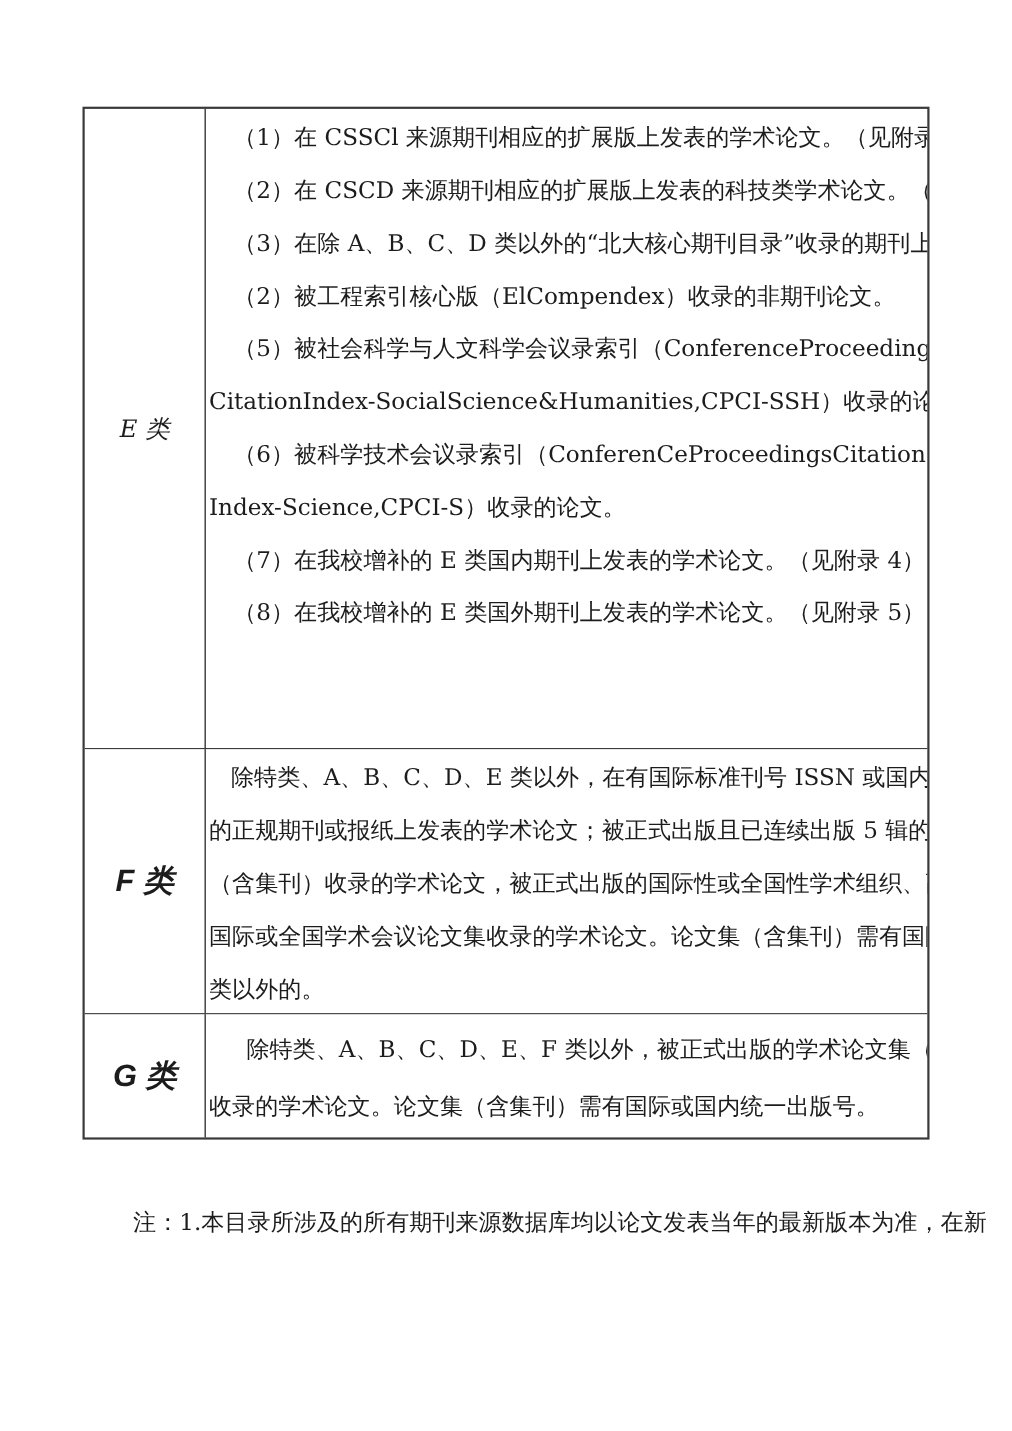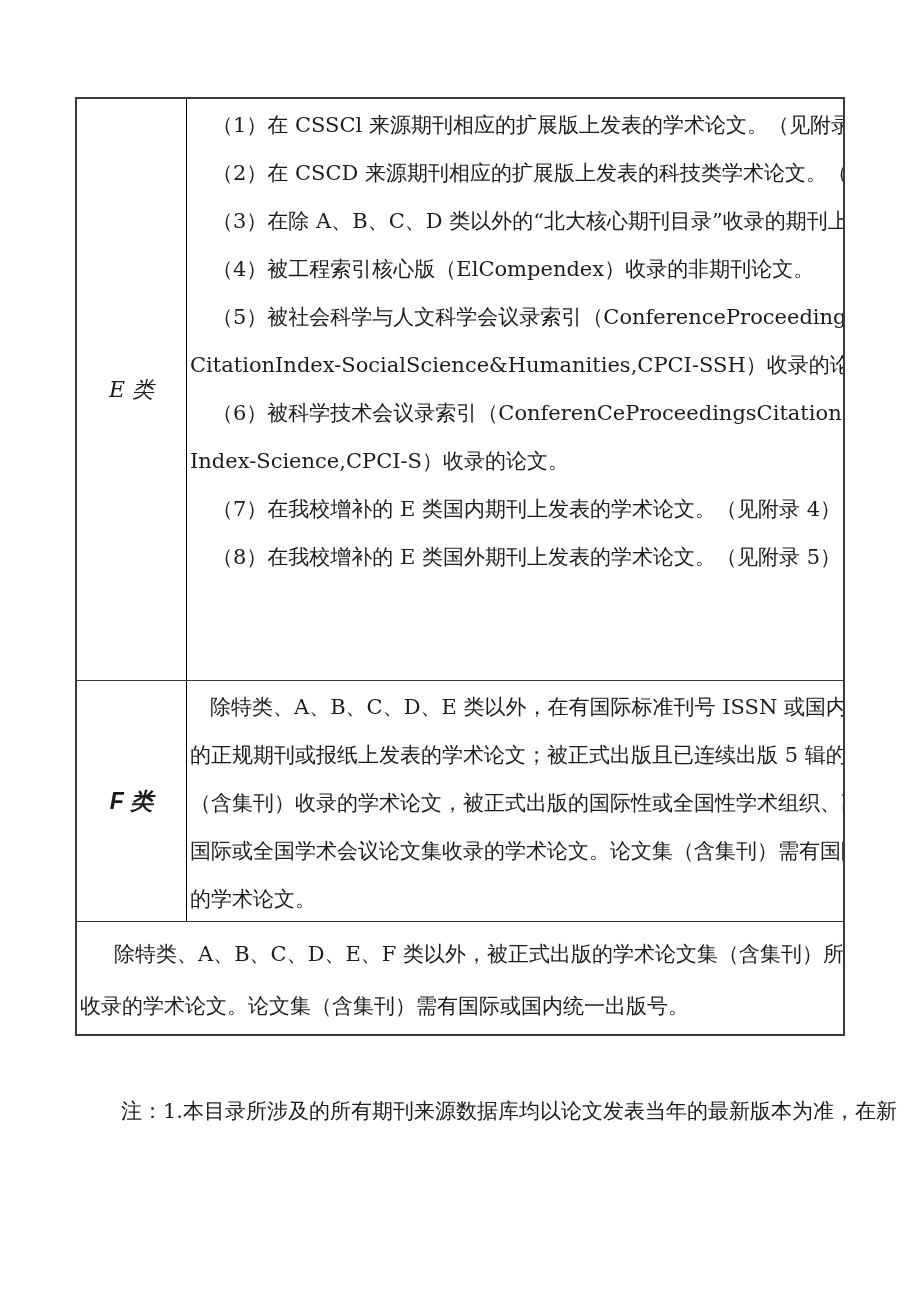--- a/index.html
+++ b/index.html
@@ -48,21 +48,21 @@
     white-space: nowrap;
     font-style: italic;
   }
   .label-serif {
     font-family: "DejaVu Serif", "Liberation Serif", serif;
     font-size: 22px;
     font-weight: 400;
   }
   .label-sans {
     font-family: "Liberation Sans", "DejaVu Sans", sans-serif;
-    font-size: 23px;
+    font-size: 28px;
     font-weight: 600;
   }
   .content-cell {
     flex: 1 1 auto;
     box-sizing: border-box;
     padding: 2px 2px 0 3px;
     overflow: hidden;
   }
   .line {
     font-size: 21px;
@@ -92,42 +92,43 @@
 <div class="page">
 
   <div class="doc-table">
 
     <div class="t-row row-e">
       <div class="label-cell label-serif">E 类</div>
       <div class="content-cell">
         <div class="line indent-item">（1）在 CSSCl 来源期刊相应的扩展版上发表的学术论文。（见附录 6）</div>
         <div class="line indent-item">（2）在 CSCD 来源期刊相应的扩展版上发表的科技类学术论文。（见附录 3）</div>
         <div class="line indent-item">（3）在除 A、B、C、D 类以外的“北大核心期刊目录”收录的期刊上发表</div>
-        <div class="line indent-item">（4）被工程索引核心版（ElCompendex）收录的非期刊论文。</div>
+        <div class="line indent-item">（2）被工程索引核心版（ElCompendex）收录的非期刊论文。</div>
         <div class="line indent-item">（5）被社会科学与人文科学会议录索引（ConferenceProceedings</div>
         <div class="line">CitationIndex-SocialScience&amp;Humanities,CPCI-SSH）收录的论文。</div>
         <div class="line indent-item">（6）被科学技术会议录索引（ConferenCeProceedingsCitation</div>
         <div class="line">Index-Science,CPCI-S）收录的论文。</div>
         <div class="line indent-item">（7）在我校增补的 E 类国内期刊上发表的学术论文。（见附录 4）</div>
         <div class="line indent-item">（8）在我校增补的 E 类国外期刊上发表的学术论文。（见附录 5）</div>
       </div>
     </div>
 
     <div class="t-row row-f">
       <div class="label-cell label-sans">F 类</div>
       <div class="content-cell">
         <div class="line indent-para-f">除特类、A、B、C、D、E 类以外，在有国际标准刊号 ISSN 或国内统一刊号 CN</div>
         <div class="line">的正规期刊或报纸上发表的学术论文；被正式出版且已连续出版 5 辑的学术论文集</div>
         <div class="line">（含集刊）收录的学术论文，被正式出版的国际性或全国性学术组织、高校举办的</div>
         <div class="line">国际或全国学术会议论文集收录的学术论文。论文集（含集刊）需有国际或国内统</div>
-        <div class="line">的学术论文。</div>
+        <div class="line">类以外的。</div>
       </div>
     </div>
 
     <div class="t-row row-g">
+      <div class="label-cell label-sans">G 类</div>
       <div class="content-cell">
         <div class="line indent-para-g">除特类、A、B、C、D、E、F 类以外，被正式出版的学术论文集（含集刊）所</div>
         <div class="line">收录的学术论文。论文集（含集刊）需有国际或国内统一出版号。</div>
       </div>
     </div>
 
   </div>
 
   <div class="note">
     <div class="line note-first">注：1.本目录所涉及的所有期刊来源数据库均以论文发表当年的最新版本为准，在新</div>

